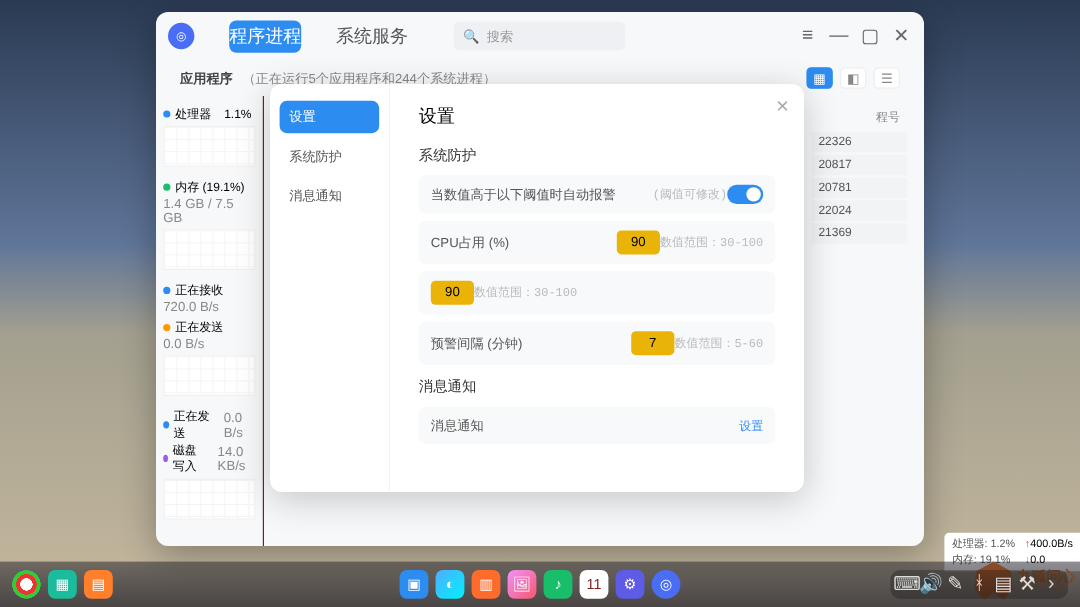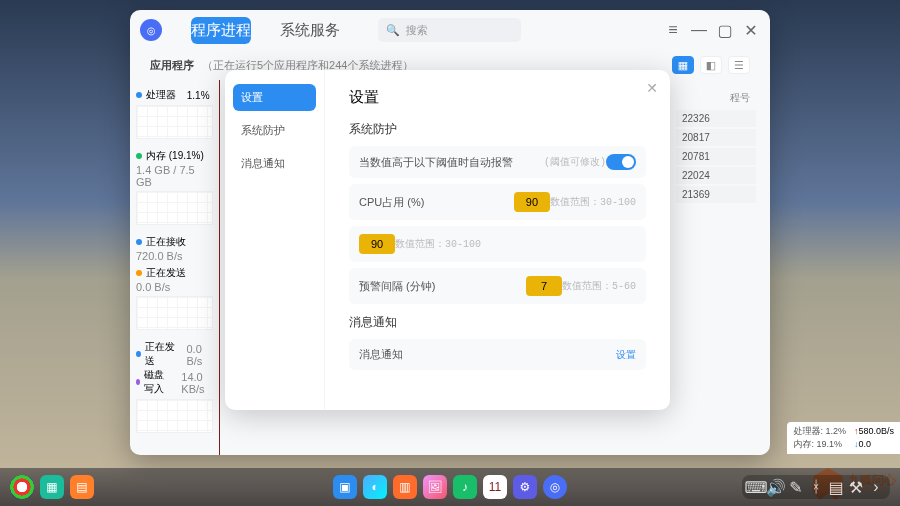--- a/index.html
+++ b/index.html
@@ -100,21 +100,21 @@
     background: #eab308; border-radius: 4px; font-size: 11px;
   }
   .toggle {
     width: 30px; height: 16px; background: #2d8cf0; border-radius: 10px; position: relative; display: inline-block;
   }
   .toggle::after { content: ""; width: 12px; height: 12px; background: #fff; border-radius: 50%; position: absolute; right: 2px; top: 2px; }
   .link { color: #2d8cf0; font-size: 10px; }
 
   
   .statusbox {
-    position: absolute; right: 0; bottom: 52px; background: #fff; font-size: 9px;
+    position: absolute; right: 0; bottom: 30px; background: #fff; font-size: 9px;
     padding: 3px 6px; border-top-left-radius: 4px; line-height: 1.4;
     display: grid; grid-template-columns: auto auto; gap: 1px 8px;
   }
   .statusbox .k { color: #555; }
   .statusbox .up::before { content: "↑"; color: #c33; }
   .statusbox .dn::before { content: "↓"; color: #2d8cf0; }
 
   
   .watermark {
     position: absolute; right: 4px; bottom: 6px; display: flex; align-items: center; gap: 4px;
@@ -263,21 +263,21 @@
     <h2>消息通知</h2>
     <div class="row">
       <span class="lbl">消息通知</span>
       <span class="link">设置</span>
     </div>
   </div>
 </div>
 
 <div class="statusbox">
   <span class="k">处理器: 1.2%</span>
-  <span class="up">580.0B/s</span>
+  <span class="up">400.0B/s</span>
   <span class="k">内存: 19.1%</span>
   <span class="dn">0.0</span>
 </div>
 
 <div class="watermark">
   <div class="fox"></div>
   <div class="txt">
     <span>九狐问心</span>
     <span class="t2">JIUHUCN</span>
   </div>

